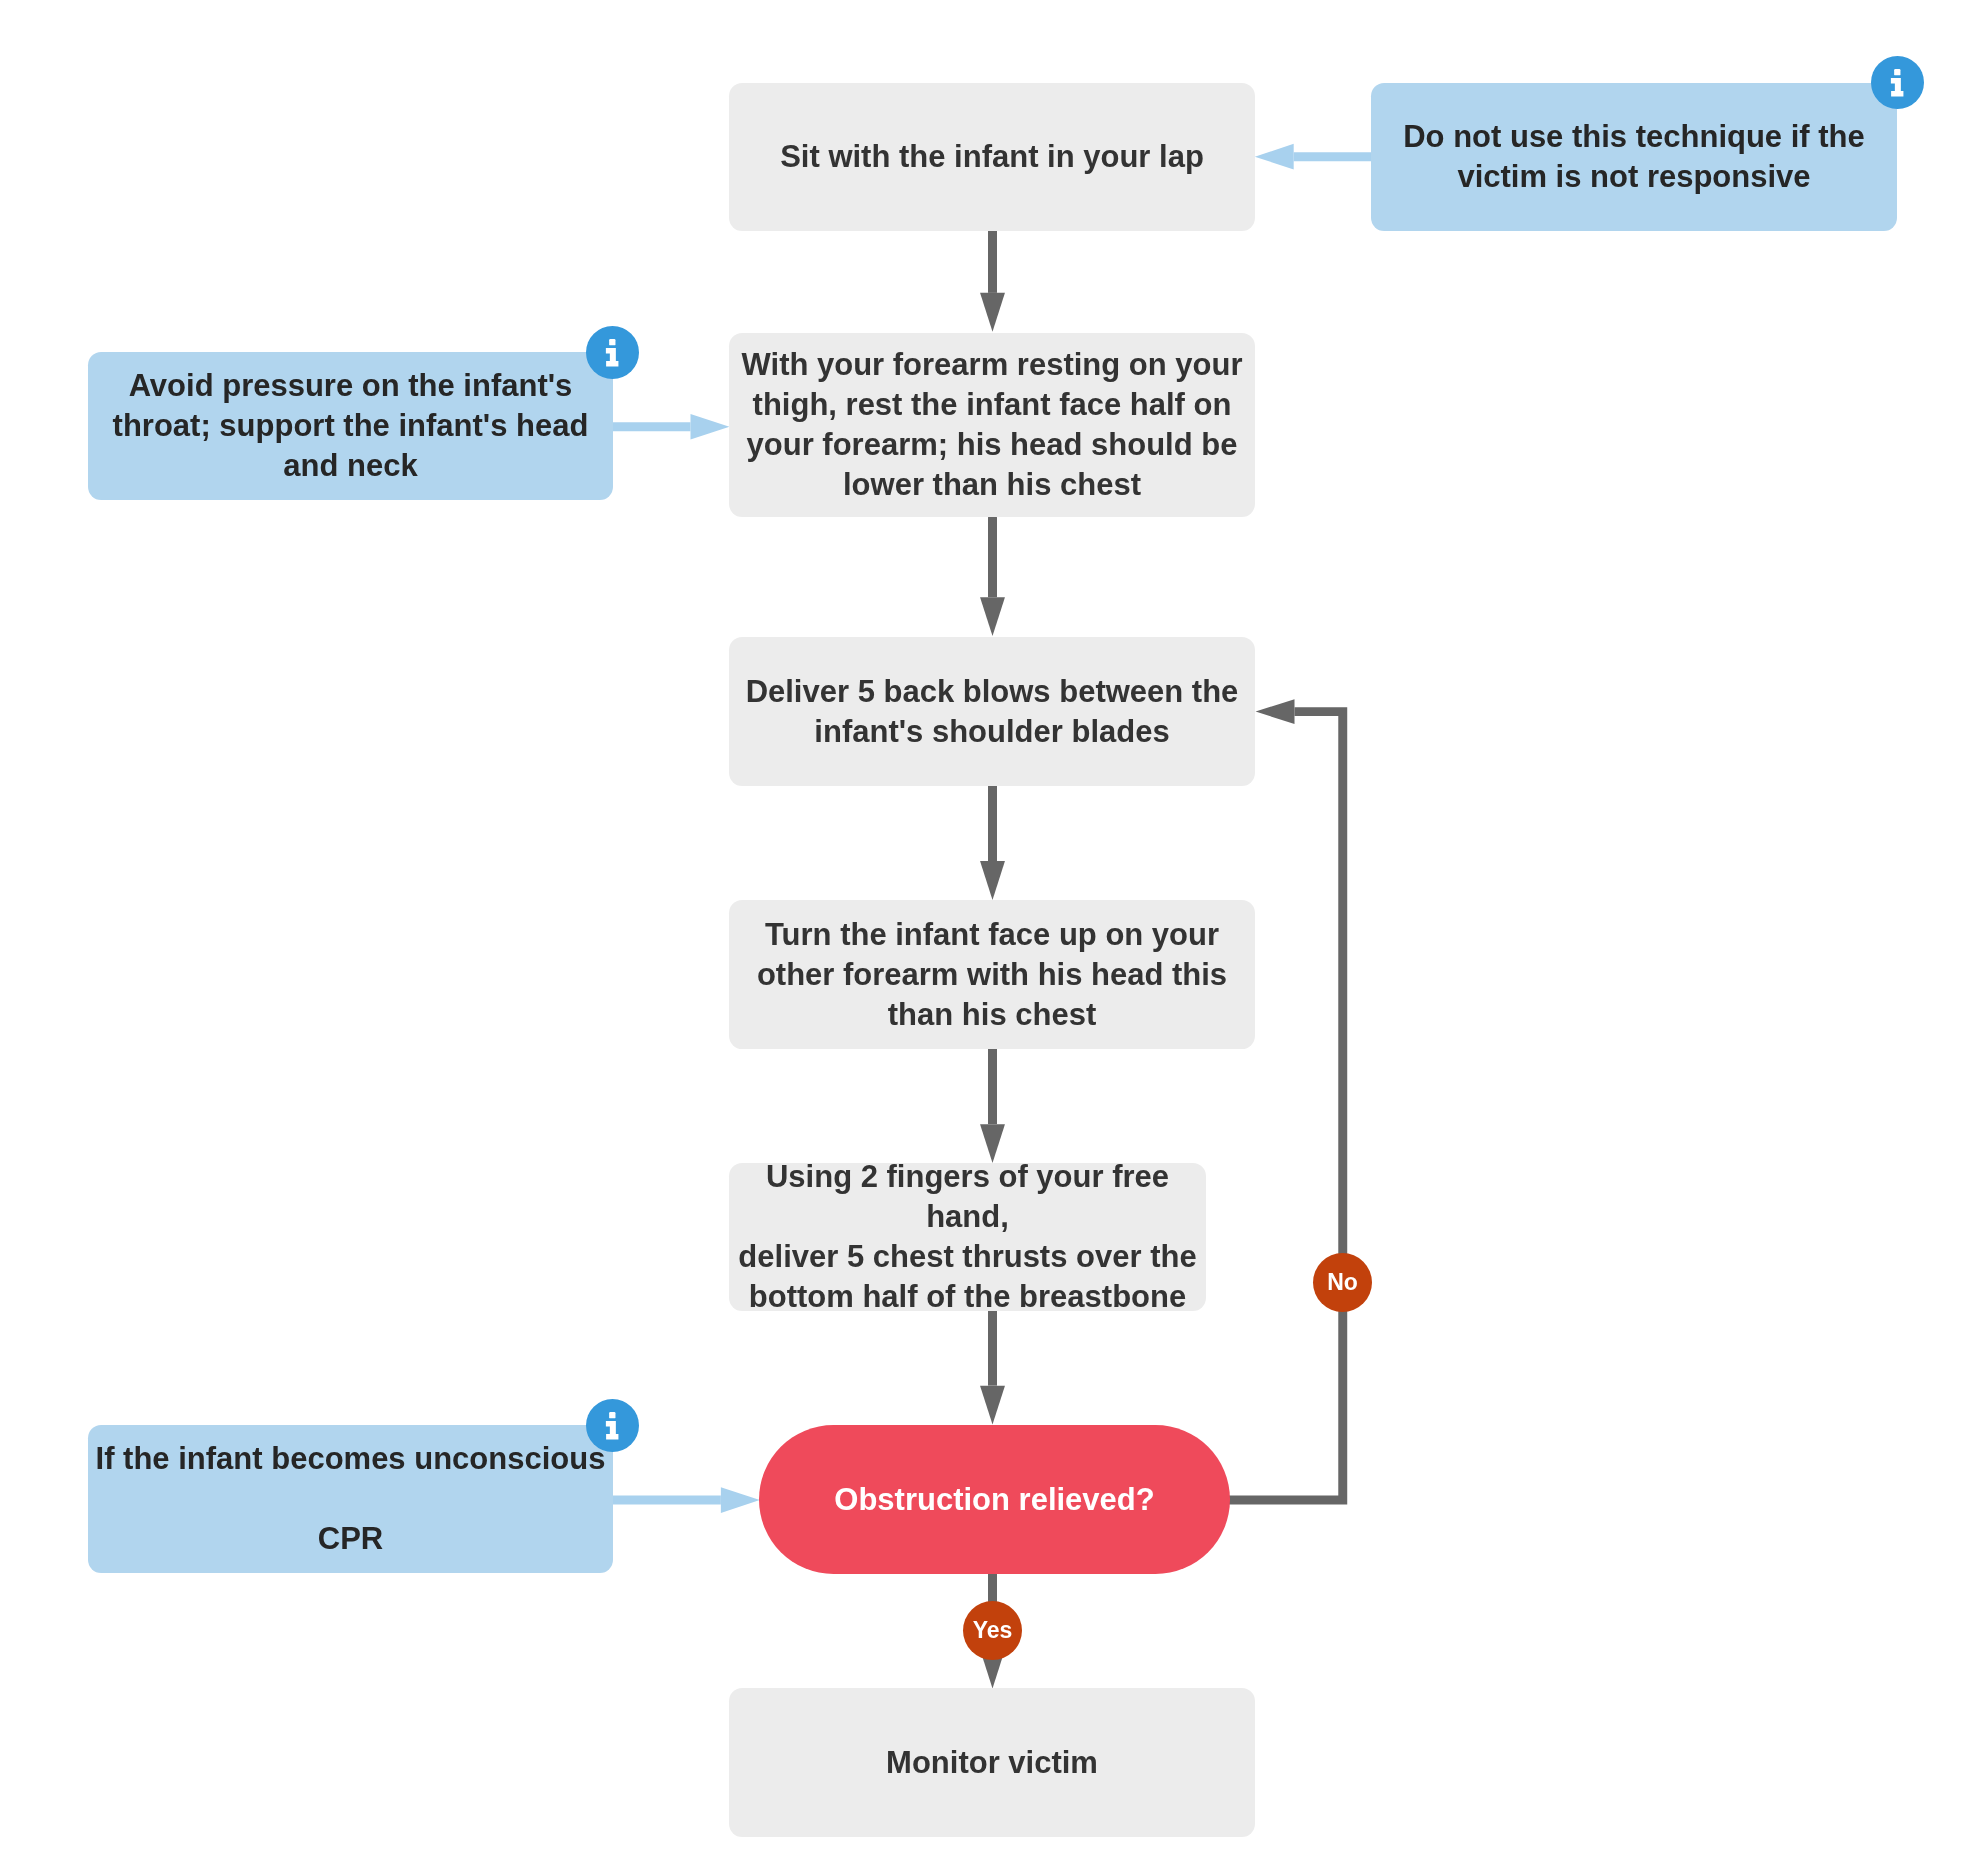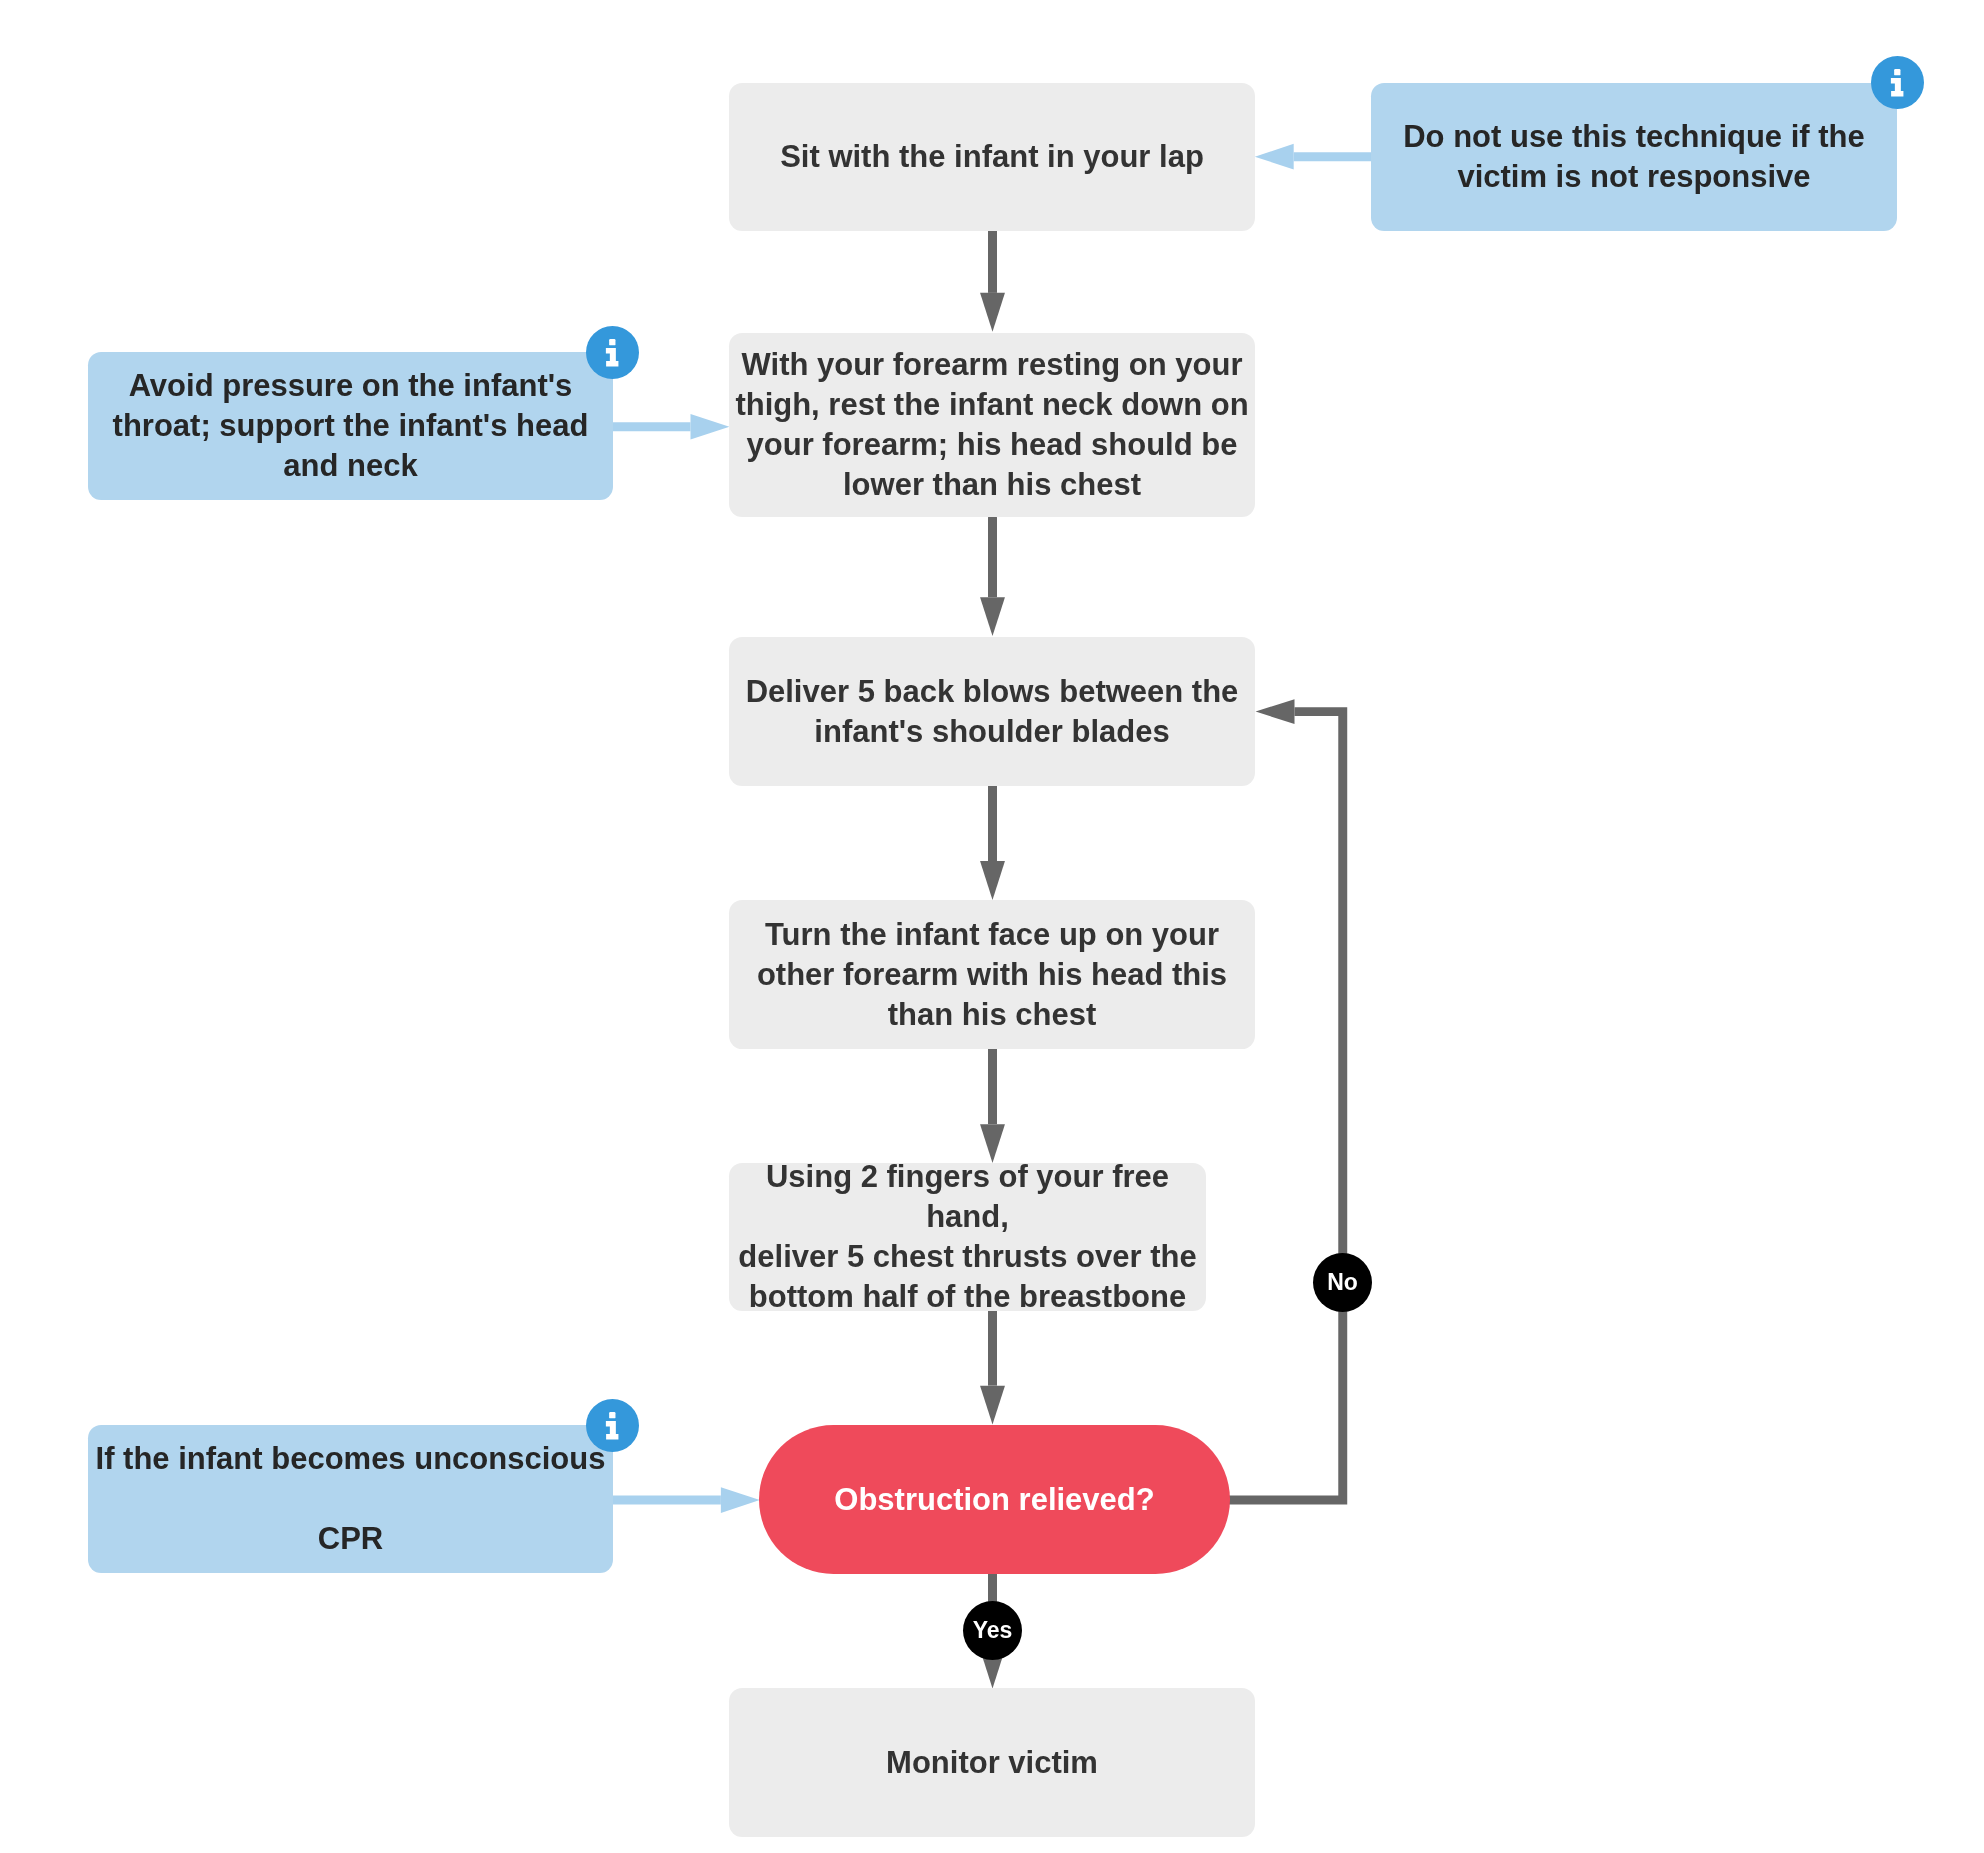--- a/index.html
+++ b/index.html
@@ -16,21 +16,21 @@
   .step{background:#ececec;color:#333333;border-radius:13.2px;}
   .note{background:#b1d5ee;color:#262626;border-radius:13.2px;justify-content:center;}
   .decision{background:#ef4a5b;color:#ffffff;border-radius:75px;}
 
   svg.edges{position:absolute;left:0;top:0;width:1985px;height:1854px;
             overflow:visible;pointer-events:none;}
 
   .infoicon{position:absolute;width:53px;height:53px;line-height:0;}
 
   .edgelabel{position:absolute;width:59px;height:59px;border-radius:50%;
-             background:#000000;color:#ffffff;font-size:23px;font-weight:bold;
+             background:#c2410c;color:#ffffff;font-size:23px;font-weight:bold;
              display:flex;align-items:center;justify-content:center;line-height:1;}
   .edgelabel span{display:block;transform:translateZ(0);}
 </style>
 </head>
 <body>
 
 <div id="canvas">
 
   <svg class="edges" viewBox="0 0 2550 2382" width="1985" height="1854" xmlns="http://www.w3.org/2000/svg">
     <g>
@@ -76,21 +76,21 @@
   </svg>
 
   <div class="node step" style="left:729px;top:61px;width:526px;height:148px">
     <span class="nlabel">
       <span>Sit with the infant in your lap</span>
     </span>
   </div>
   <div class="node step" style="left:729px;top:311px;width:526px;height:184px">
     <span class="nlabel">
       <span>With your forearm resting on your</span>
-      <br><span>thigh, rest the infant neck down on</span>
+      <br><span>thigh, rest the infant face half on</span>
       <br><span>your forearm; his head should be</span>
       <br><span>lower than his chest</span>
     </span>
   </div>
   <div class="node step" style="left:729px;top:615px;width:526px;height:149px">
     <span class="nlabel">
       <span>Deliver 5 back blows between the</span>
       <br><span>infant's shoulder blades</span>
     </span>
   </div>

